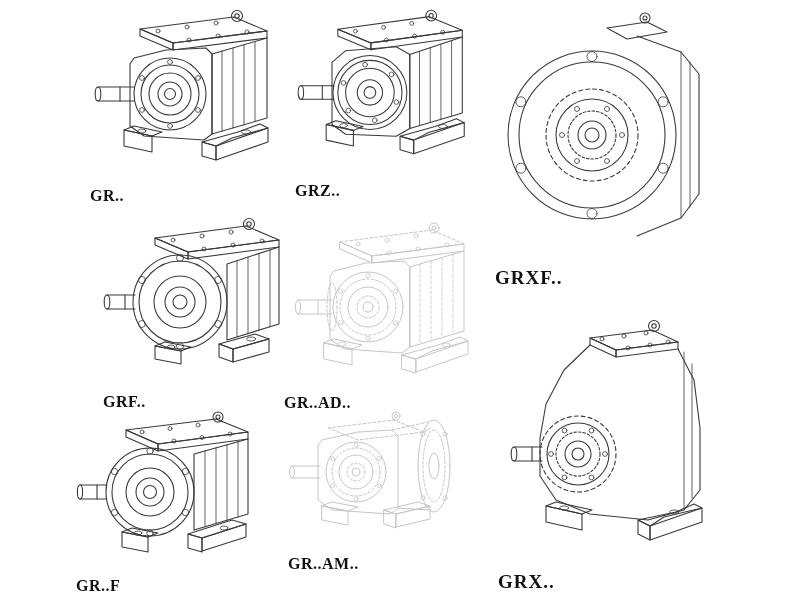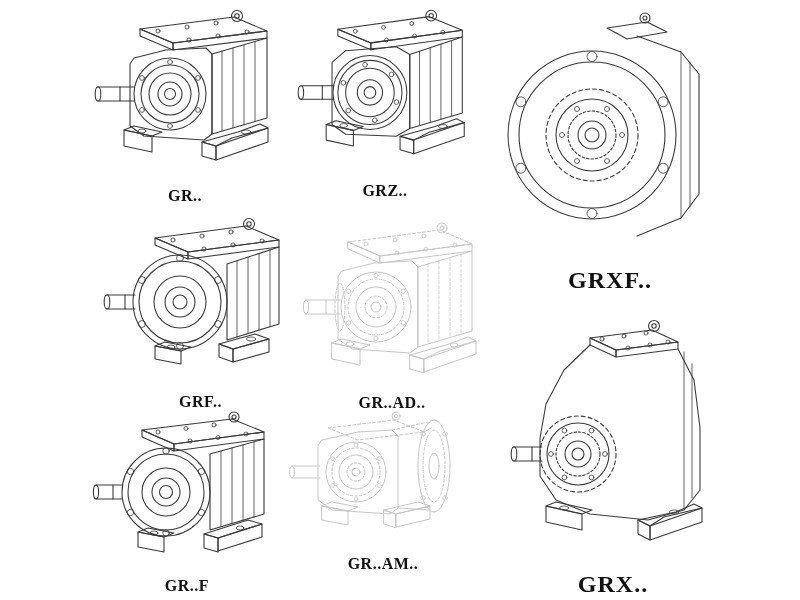--- a/index.html
+++ b/index.html
@@ -8,33 +8,33 @@
     font-family:"Liberation Serif", serif;
     background:#fff;
   }
   .page{
     position:relative;width:800px;height:600px;
     background:var(--background,#ffffff);
     overflow:hidden;
   }
   .fig{
     position:absolute;
-    display:flex;flex-direction:column;align-items:center;
+    display:flex;flex-direction:column;
     margin:0;
   }
   .fig svg{display:block}
   .caption{
     font-weight:bold;
     color:var(--label-color,#111111);
     font-size:16px;
     letter-spacing:.5px;
     margin-top:3px;
     white-space:nowrap;
   }
-  .caption.big{font-size:24px;letter-spacing:1px}
+  .caption.big{font-size:19px;letter-spacing:1px}
   g.ink{stroke:var(--line-color,#3a3a3a);fill:none;stroke-width:1.1;stroke-linejoin:round;stroke-linecap:round}
   g.faded{stroke:var(--faded-line-color,#c6c6c6);fill:none;stroke-width:1;stroke-linejoin:round;stroke-linecap:round}
   .d1{stroke-dasharray:4 3}
   .d2{stroke-dasharray:2.5 2}
   .d3{stroke-dasharray:3 2}
   .thin{stroke-width:.8}
 </style>
 </head>
 <body>
 
@@ -206,21 +206,21 @@
         <ellipse class="thin" cx="68" cy="135" rx="4" ry="2"></ellipse>
         <polygon points="116,132 152,122 166,127 130,137"></polygon>
         <polygon points="116,132 130,137 130,150 116,145"></polygon>
         <polygon points="130,137 166,127 166,140 130,150"></polygon>
         <ellipse class="thin" cx="148" cy="127" rx="4.5" ry="2"></ellipse>
       </g>
     </svg>
     <figcaption class="caption">GRF..</figcaption>
   </figure>
 
-  <figure class="fig" style="left:292px;top:216px">
+  <figure class="fig" style="left:284px;top:216px">
     <svg viewBox="0 0 200 175" width="200" height="175">
       <g class="faded">
         <circle cx="150" cy="12" r="5"></circle>
           <circle cx="150" cy="12" r="2"></circle>
         <polygon class="d3" points="56,26 148,14 180,28 88,40"></polygon>
         <polygon points="56,26 88,40 88,47 56,33"></polygon>
         <polygon points="88,40 180,28 180,35 88,47"></polygon>
         <circle class="thin" cx="74" cy="28" r="2"></circle>
           <circle class="thin" cx="103" cy="24" r="2"></circle>
           <circle class="thin" cx="132" cy="20" r="2"></circle>
@@ -254,21 +254,21 @@
         <ellipse class="thin" cx="58" cy="128" rx="4" ry="2"></ellipse>
         <polygon points="118,139 154,129 176,121 184,125 148,135 132,143"></polygon>
         <polygon points="118,139 132,143 132,157 118,153"></polygon>
         <polygon points="132,143 184,125 184,138 132,156"></polygon>
         <ellipse class="thin" cx="162" cy="129" rx="4" ry="2"></ellipse>
       </g>
     </svg>
     <figcaption class="caption">GR..AD..</figcaption>
   </figure>
 
-  <figure class="fig" style="left:92px;top:406px">
+  <figure class="fig" style="left:76px;top:406px">
     <svg viewBox="0 0 190 168" width="190" height="168">
       <g class="ink">
         <circle cx="142" cy="11" r="5"></circle>
           <circle cx="142" cy="11" r="2"></circle>
         <polygon points="50,24 140,13 172,26 82,38"></polygon>
         <polygon points="50,24 82,38 82,45 50,31"></polygon>
         <polygon points="82,38 172,26 172,33 82,45"></polygon>
         <circle class="thin" cx="66" cy="26" r="2"></circle>
           <circle class="thin" cx="94" cy="22.5" r="2"></circle>
           <circle class="thin" cx="122" cy="19" r="2"></circle>

